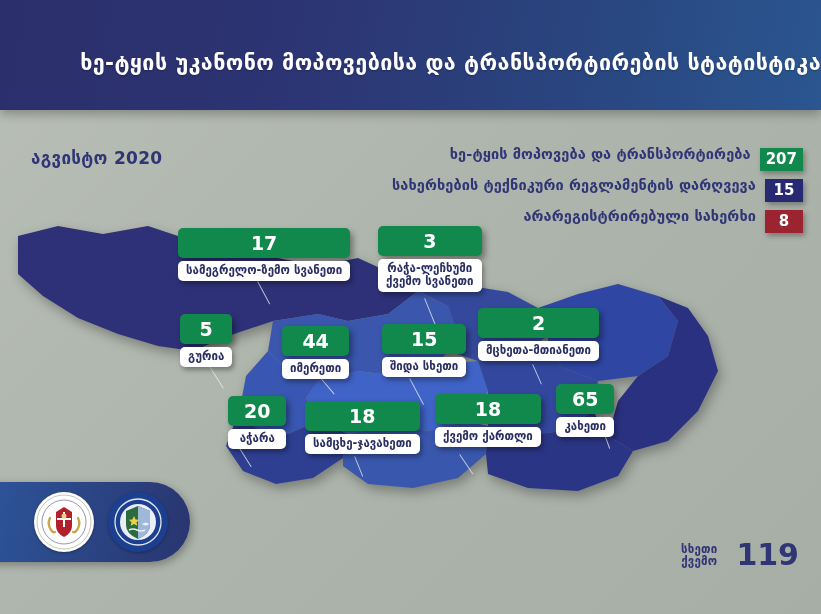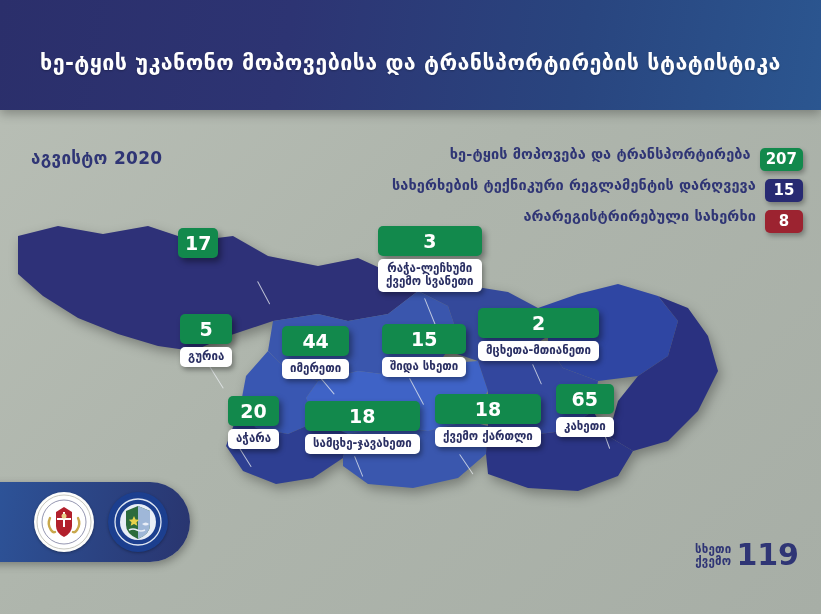--- a/index.html
+++ b/index.html
@@ -15,21 +15,21 @@
 
   
   .header{
     position:absolute;left:0;top:0;width:821px;height:110px;
     background:linear-gradient(100deg,#2b2f6b 0%,#2d3473 35%,#29457f 70%,#2b5690 100%);
     box-shadow:0 4px 10px rgba(0,0,0,.28);
     display:flex;align-items:center;justify-content:center;
   }
   .header-title{
     color:#fff;font-size:21.5px;font-weight:bold;letter-spacing:.4px;
-    white-space:nowrap;text-align:center;width:100%;
+    white-space:nowrap;text-align:right;width:100%;
     padding-top:14px;
     text-shadow:0 1px 2px rgba(0,0,0,.25);
   }
 
   
   .date-label{
     position:absolute;left:31px;top:148px;
     color:#2f3575;font-size:17px;font-weight:bold;letter-spacing:.3px;
   }
 
@@ -37,21 +37,21 @@
   .legend{position:absolute;right:18px;top:142px;width:560px;}
   .legend-row{
     display:flex;align-items:center;justify-content:flex-end;
     margin-bottom:8px;height:23px;
   }
   .legend-text{
     color:#2f3575;font-size:14.5px;font-weight:bold;white-space:nowrap;
     margin-right:9px;letter-spacing:.1px;
   }
   .legend-badge{
-    min-width:38px;height:23px;border-radius:5px;
+    min-width:38px;height:23px;border-radius:0;
     color:#fff;font-size:15px;font-weight:bold;
     display:flex;align-items:center;justify-content:center;
     padding:0 6px;box-sizing:border-box;
     box-shadow:2px 3px 5px rgba(0,0,0,.3);
     margin-top:11px;
   }
   .legend-badge.green{background:#12894c;}
   .legend-badge.navy{background:#272a72;}
   .legend-badge.red{background:#9c2330;}
 
@@ -59,21 +59,21 @@
   .map-wrap{position:absolute;left:0;top:196px;width:821px;height:310px;}
   .map-svg{position:absolute;left:18px;top:0;width:700px;height:300px;
            filter:drop-shadow(3px 5px 6px rgba(0,0,0,.30));}
 
   
   .marker{position:absolute;}
   .m-num{
     min-width:36px;height:30px;border-radius:5px;background:#12894c;
     color:#fff;font-size:19px;font-weight:bold;
     display:flex;align-items:center;justify-content:center;
-    padding:0 7px;box-sizing:border-box;
+    padding:0 16px;box-sizing:border-box;
     box-shadow:3px 4px 6px rgba(0,0,0,.38);
   }
   .m-name{
     background:#fff;border-radius:5px;color:#2a2f63;
     font-size:11.5px;font-weight:bold;white-space:nowrap;
     padding:3px 8px 4px;margin-top:3px;text-align:center;
     box-shadow:2px 3px 5px rgba(0,0,0,.35);line-height:13px;
   }
   .marker.center .m-num{margin:0 auto;}
   .leader{position:absolute;background:#e9edf2;opacity:.75;
@@ -89,21 +89,21 @@
     padding-right:22px;box-sizing:border-box;gap:14px;
   }
   .emblem{width:60px;height:60px;border-radius:50%;
           display:flex;align-items:center;justify-content:center;position:relative;}
   .emblem-1{background:#fdfdfb;box-shadow:0 1px 3px rgba(0,0,0,.3);}
   .emblem-2{background:#1c3f8f;box-shadow:0 1px 3px rgba(0,0,0,.3);}
 
   
   .total{
     position:absolute;right:22px;bottom:44px;
-    display:flex;align-items:center;gap:5px;
+    display:flex;align-items:center;gap:19px;
   }
   .total-label{
     color:#2f3575;font-size:11.5px;font-weight:bold;line-height:12px;
     text-align:right;letter-spacing:.2px;
   }
   .total-value{color:#2f3575;font-size:30px;font-weight:bold;line-height:30px;}
 </style>
 </head>
 <body>
 
@@ -170,20 +170,21 @@
     <div class="leader" style="left:318px;top:178px;width:26px;transform:rotate(50deg);"></div>
     <div class="leader" style="left:410px;top:182px;width:30px;transform:rotate(62deg);"></div>
     <div class="leader" style="left:533px;top:168px;width:22px;transform:rotate(66deg);"></div>
     <div class="leader" style="left:240px;top:252px;width:22px;transform:rotate(58deg);"></div>
     <div class="leader" style="left:355px;top:260px;width:22px;transform:rotate(68deg);"></div>
     <div class="leader" style="left:460px;top:258px;width:24px;transform:rotate(56deg);"></div>
     <div class="leader" style="left:602px;top:230px;width:24px;transform:rotate(70deg);"></div>
 
     <div class="marker center" style="left:178px;top:32px;">
       <div class="m-num">17</div>
+      <div class="m-name">სამეგრელო-ზემო სვანეთი</div>
     </div>
 
     <div class="marker center" style="left:378px;top:30px;">
       <div class="m-num">3</div>
       <div class="m-name">
         <span>რაჭა-ლეჩხუმი</span><br>
         <span>ქვემო სვანეთი</span>
       </div>
     </div>
 

